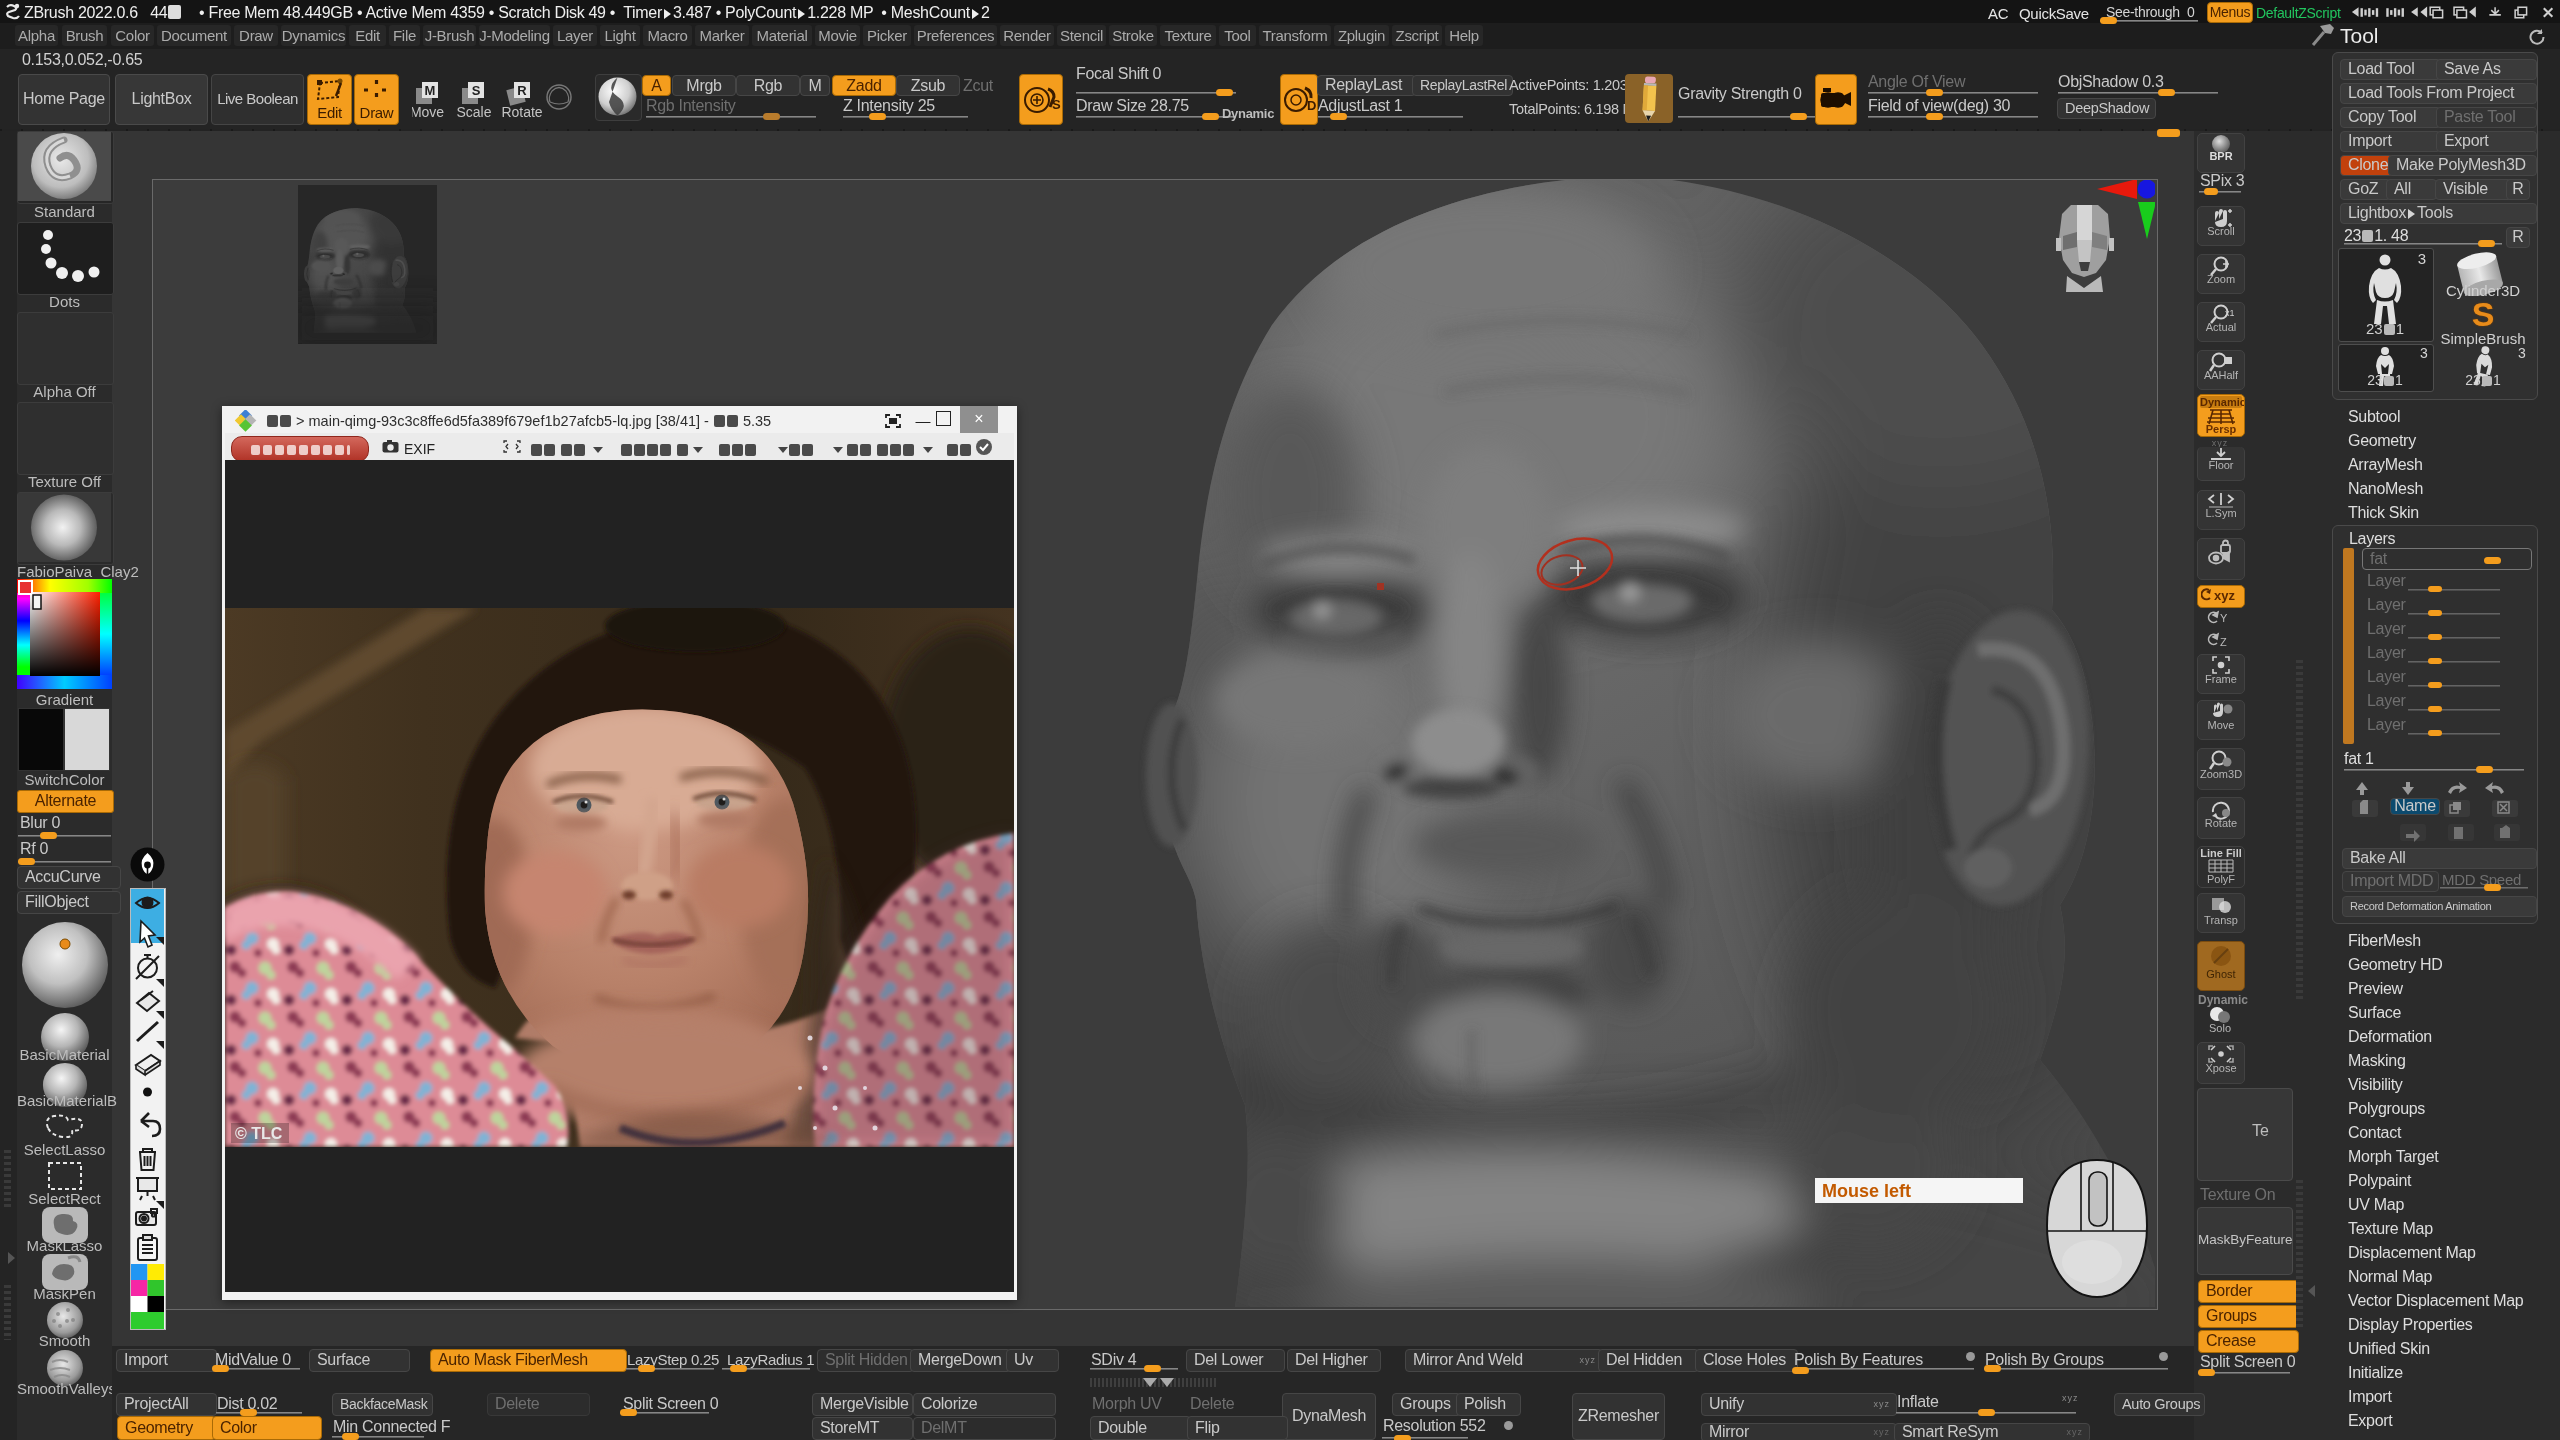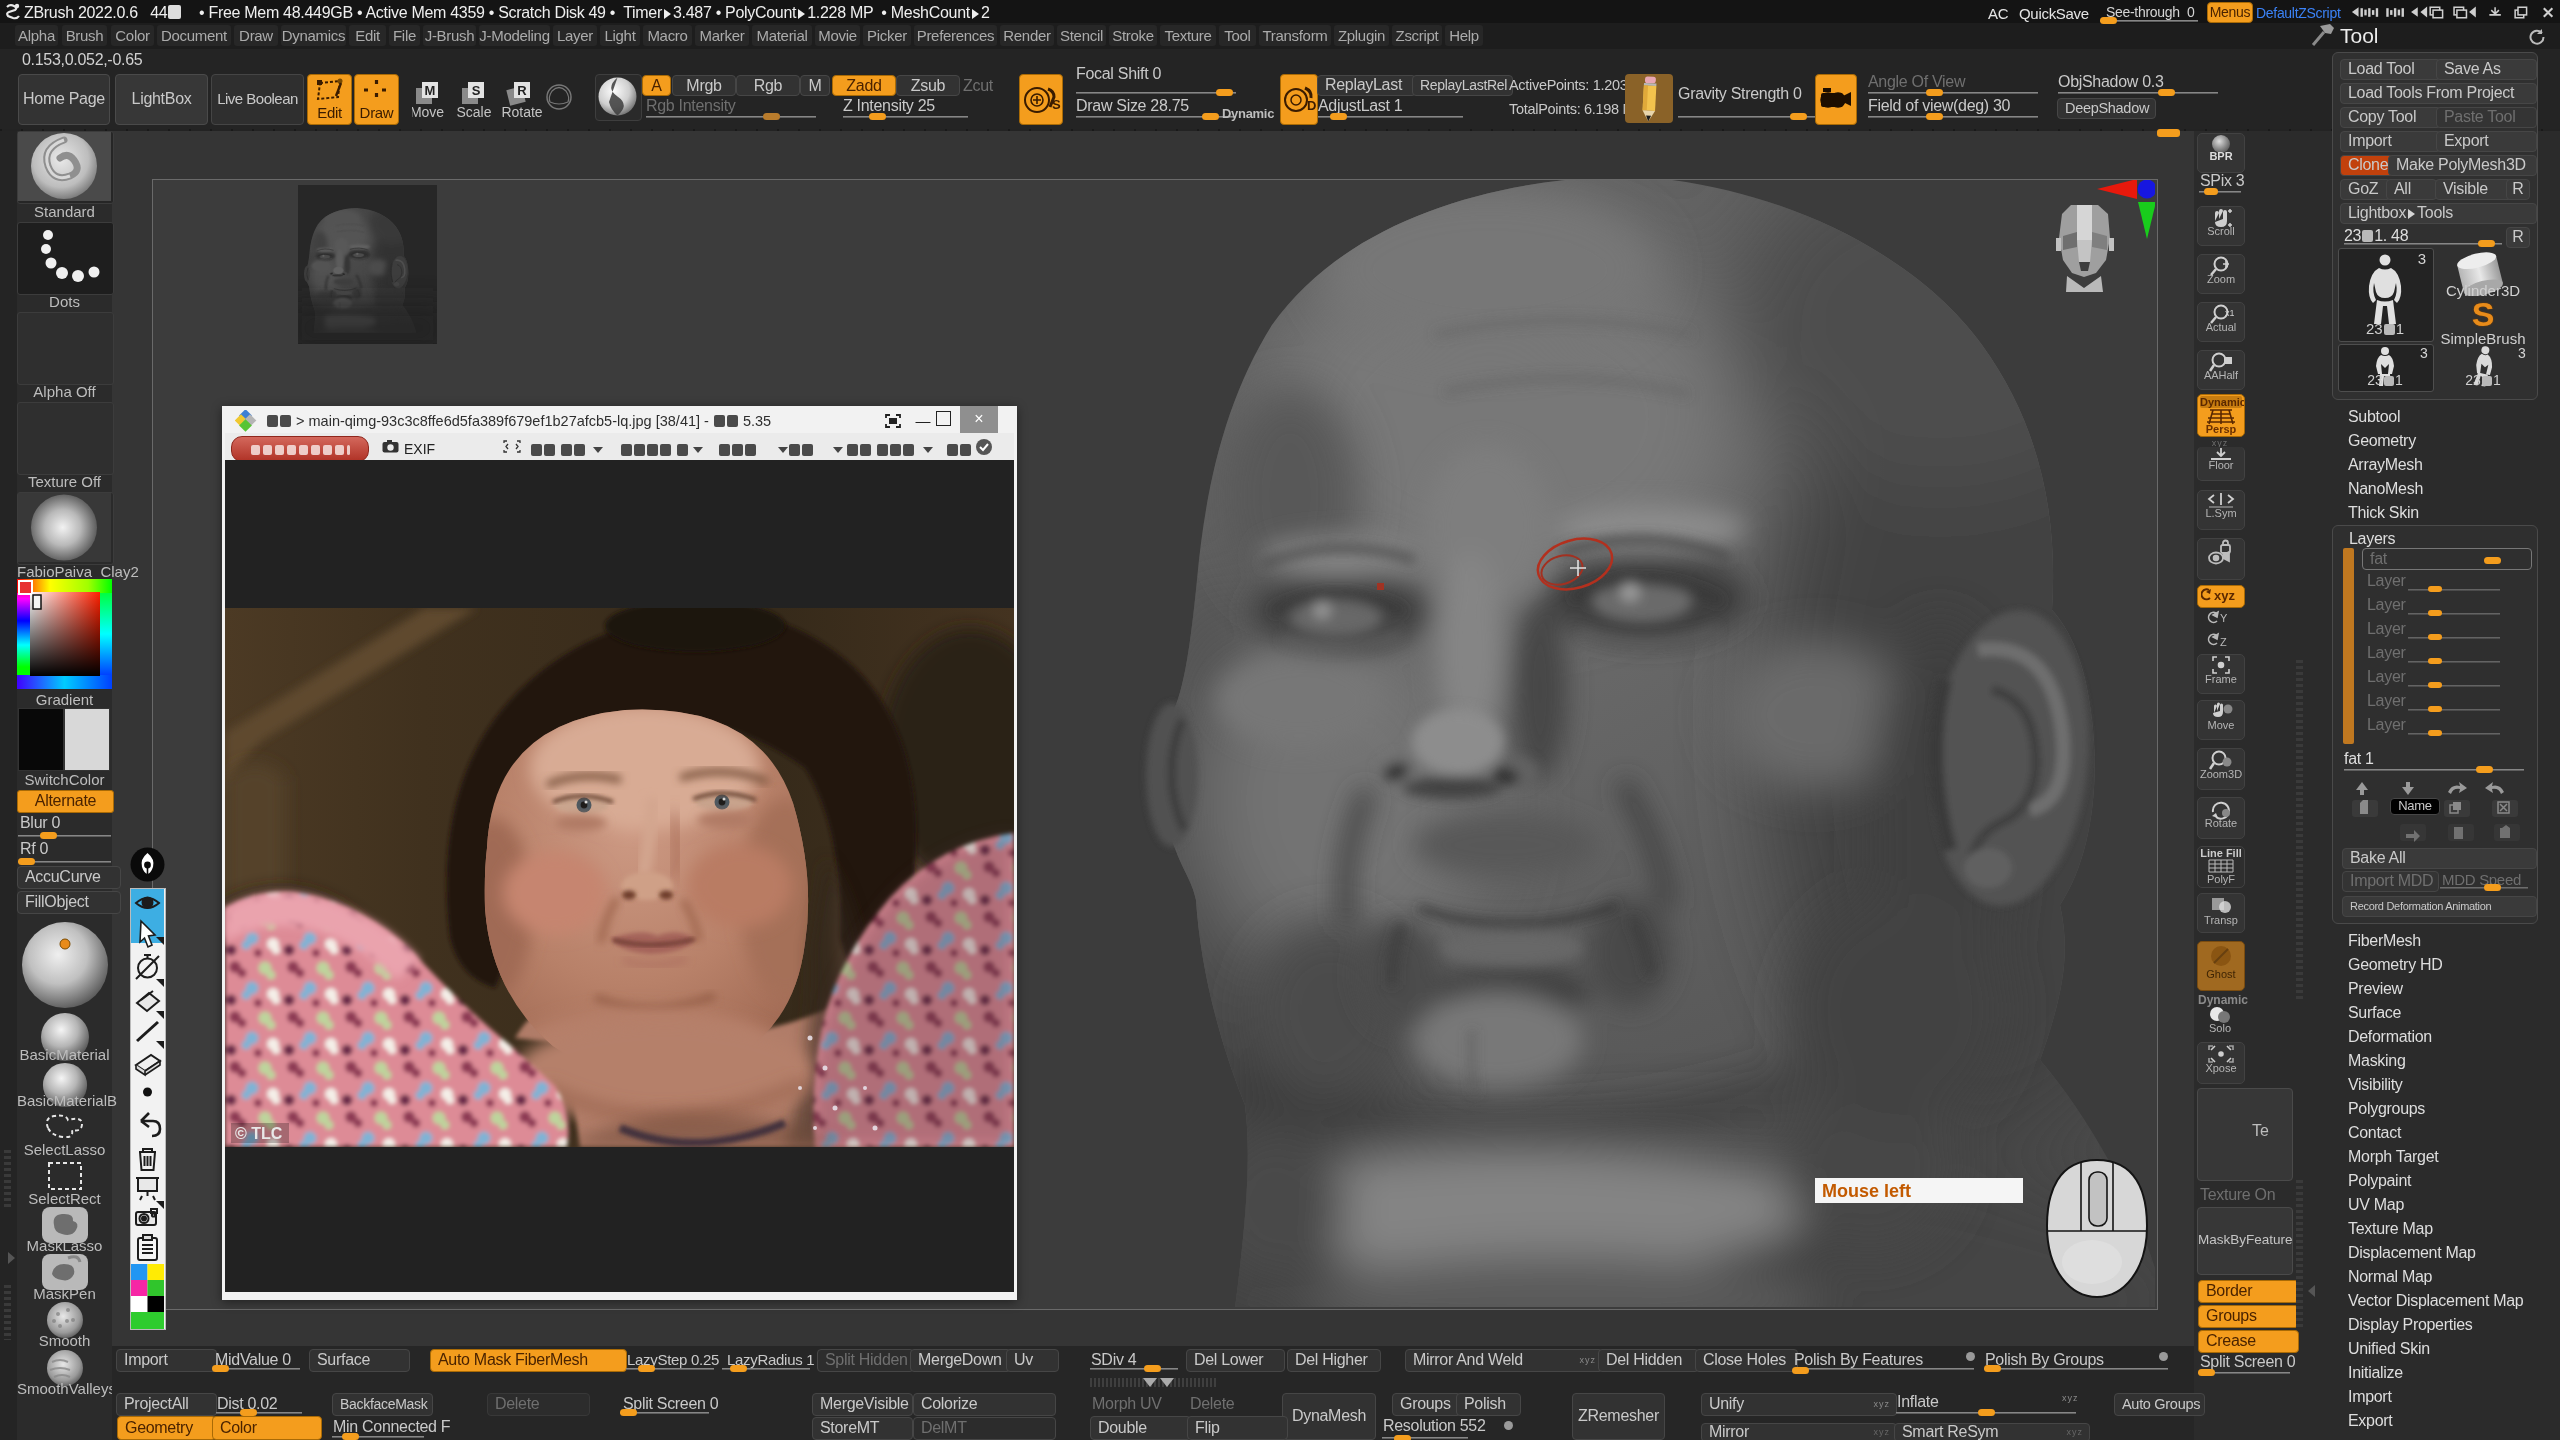--- a/index.html
+++ b/index.html
@@ -29,21 +29,21 @@
     <path d="M3 4 Q6 1 10 3 Q14 5 11 7 L5 9 Q2 10 4 13 L9 15 Q13 16 15 13" stroke="#e8e8e8" stroke-width="2.2" fill="none"></path>
     <circle cx="13" cy="3" r="2.2" fill="#e8e8e8"></circle>
   </svg>
 <div class="lbl" style="left:24px;top:4px;font-size:16px;color:#efefef">ZBrush 2022.0.6&nbsp;&nbsp;&nbsp;44<span class="kg" style="background:#ddd;width:13px;height:14px"></span>&nbsp;&nbsp;&nbsp;&nbsp;• Free Mem 48.449GB • Active Mem 4359 • Scratch Disk 49 •&nbsp; Timer<i class="tr" style="border-left-color:#efefef"></i>3.487 • PolyCount<i class="tr" style="border-left-color:#efefef"></i>1.228 MP &nbsp;• MeshCount<i class="tr" style="border-left-color:#efefef"></i>2</div>
 <div class="lbl" style="left:1988px;top:5px;color:#e5e5e5;font-size:15px">AC</div>
 <div class="lbl" style="left:2019px;top:5px;color:#e5e5e5;font-size:15px">QuickSave</div>
 <div class="lbl" style="left:2106px;top:4px;color:#d5d5d5;font-size:14px">See-through&nbsp; 0</div>
 <div class="sld" style="left:2100px;top:20px;width:98px"></div>
 <div class="hdl" style="left:2100px;top:17px"></div>
 <div class="btn ob c" style="left:2207px;top:2px;width:44px;height:19px;line-height:18px;font-size:14px">Menus</div>
-<div class="lbl" style="left:2256px;top:5px;color:#3b82f6;font-size:14px">DefaultZScript</div>
+<div class="lbl" style="left:2256px;top:5px;color:#22c55e;font-size:14px">DefaultZScript</div>
 <svg class="a" style="left:2350px;top:5px" width="210px" height="15" viewBox="0 0 220 15">
     <g fill="#cfcfcf">
       <path d="M2 7 L9 2 V12 Z"></path>
       <rect x="11" y="3" width="2.5" height="9"></rect>
       <rect x="15" y="4.5" width="2.5" height="6"></rect>
       <rect x="19" y="3" width="2.5" height="9"></rect>
       <rect x="23" y="5" width="2.5" height="5"></rect>
       <rect x="27" y="3" width="2.5" height="9"></rect>
       <rect x="38" y="3" width="2.5" height="9"></rect>
       <rect x="42" y="5" width="2.5" height="5"></rect>
@@ -1060,21 +1060,21 @@
 <svg class="a" style="left:2344px;top:778px" width="186" height="20" viewBox="0 0 186 20">
     <g fill="#9a9a9a">
       <path d="M18 4 l6 8 h-4 v5 h-4 v-5 h-4 Z"></path>
       <path d="M64 17 l6 -8 h-4 v-5 h-4 v5 h-4 Z"></path>
       <path d="M104 14 q4 -8 12 -6 l-1 -4 8 6 -8 5 1 -4 q-7 -1 -9 5 Z"></path>
       <path d="M150 14 q4 -8 12 -6 l-1 -4 8 6 -8 5 1 -4 q-7 -1 -9 5 Z" transform="translate(310 0) scale(-1 1)"></path>
     </g>
   </svg>
 
 <div class="a" style="left:2352px;top:800px;width:26px;height:17px;background:#3a3a3a;border-radius:3px"></div>
-<div class="btn c" style="left:2390px;top:798px;width:48px;height:15px;line-height:14px;font-size:13px;background:#000000">Name</div>
+<div class="btn c" style="left:2390px;top:798px;width:48px;height:15px;line-height:14px;font-size:16px;background:#0c4a6e">Name</div>
 <div class="a" style="left:2444px;top:800px;width:26px;height:17px;background:#3a3a3a;border-radius:3px"></div>
 <div class="a" style="left:2492px;top:800px;width:26px;height:17px;background:#3a3a3a;border-radius:3px"></div>
 <div class="a" style="left:2400px;top:824px;width:26px;height:17px;background:#363636;border-radius:3px"></div>
 <div class="a" style="left:2448px;top:824px;width:26px;height:17px;background:#363636;border-radius:3px"></div>
 <div class="a" style="left:2494px;top:824px;width:26px;height:17px;background:#363636;border-radius:3px"></div>
 <svg class="a" style="left:2352px;top:798px" width="170" height="46" viewBox="0 0 170 46">
     <g fill="#8a8a8a">
       <rect x="8" y="5" width="8" height="11"></rect>
       <path d="M8 5 l3 -3 h5 v3 Z"></path>
       <g transform="translate(96 2)">

